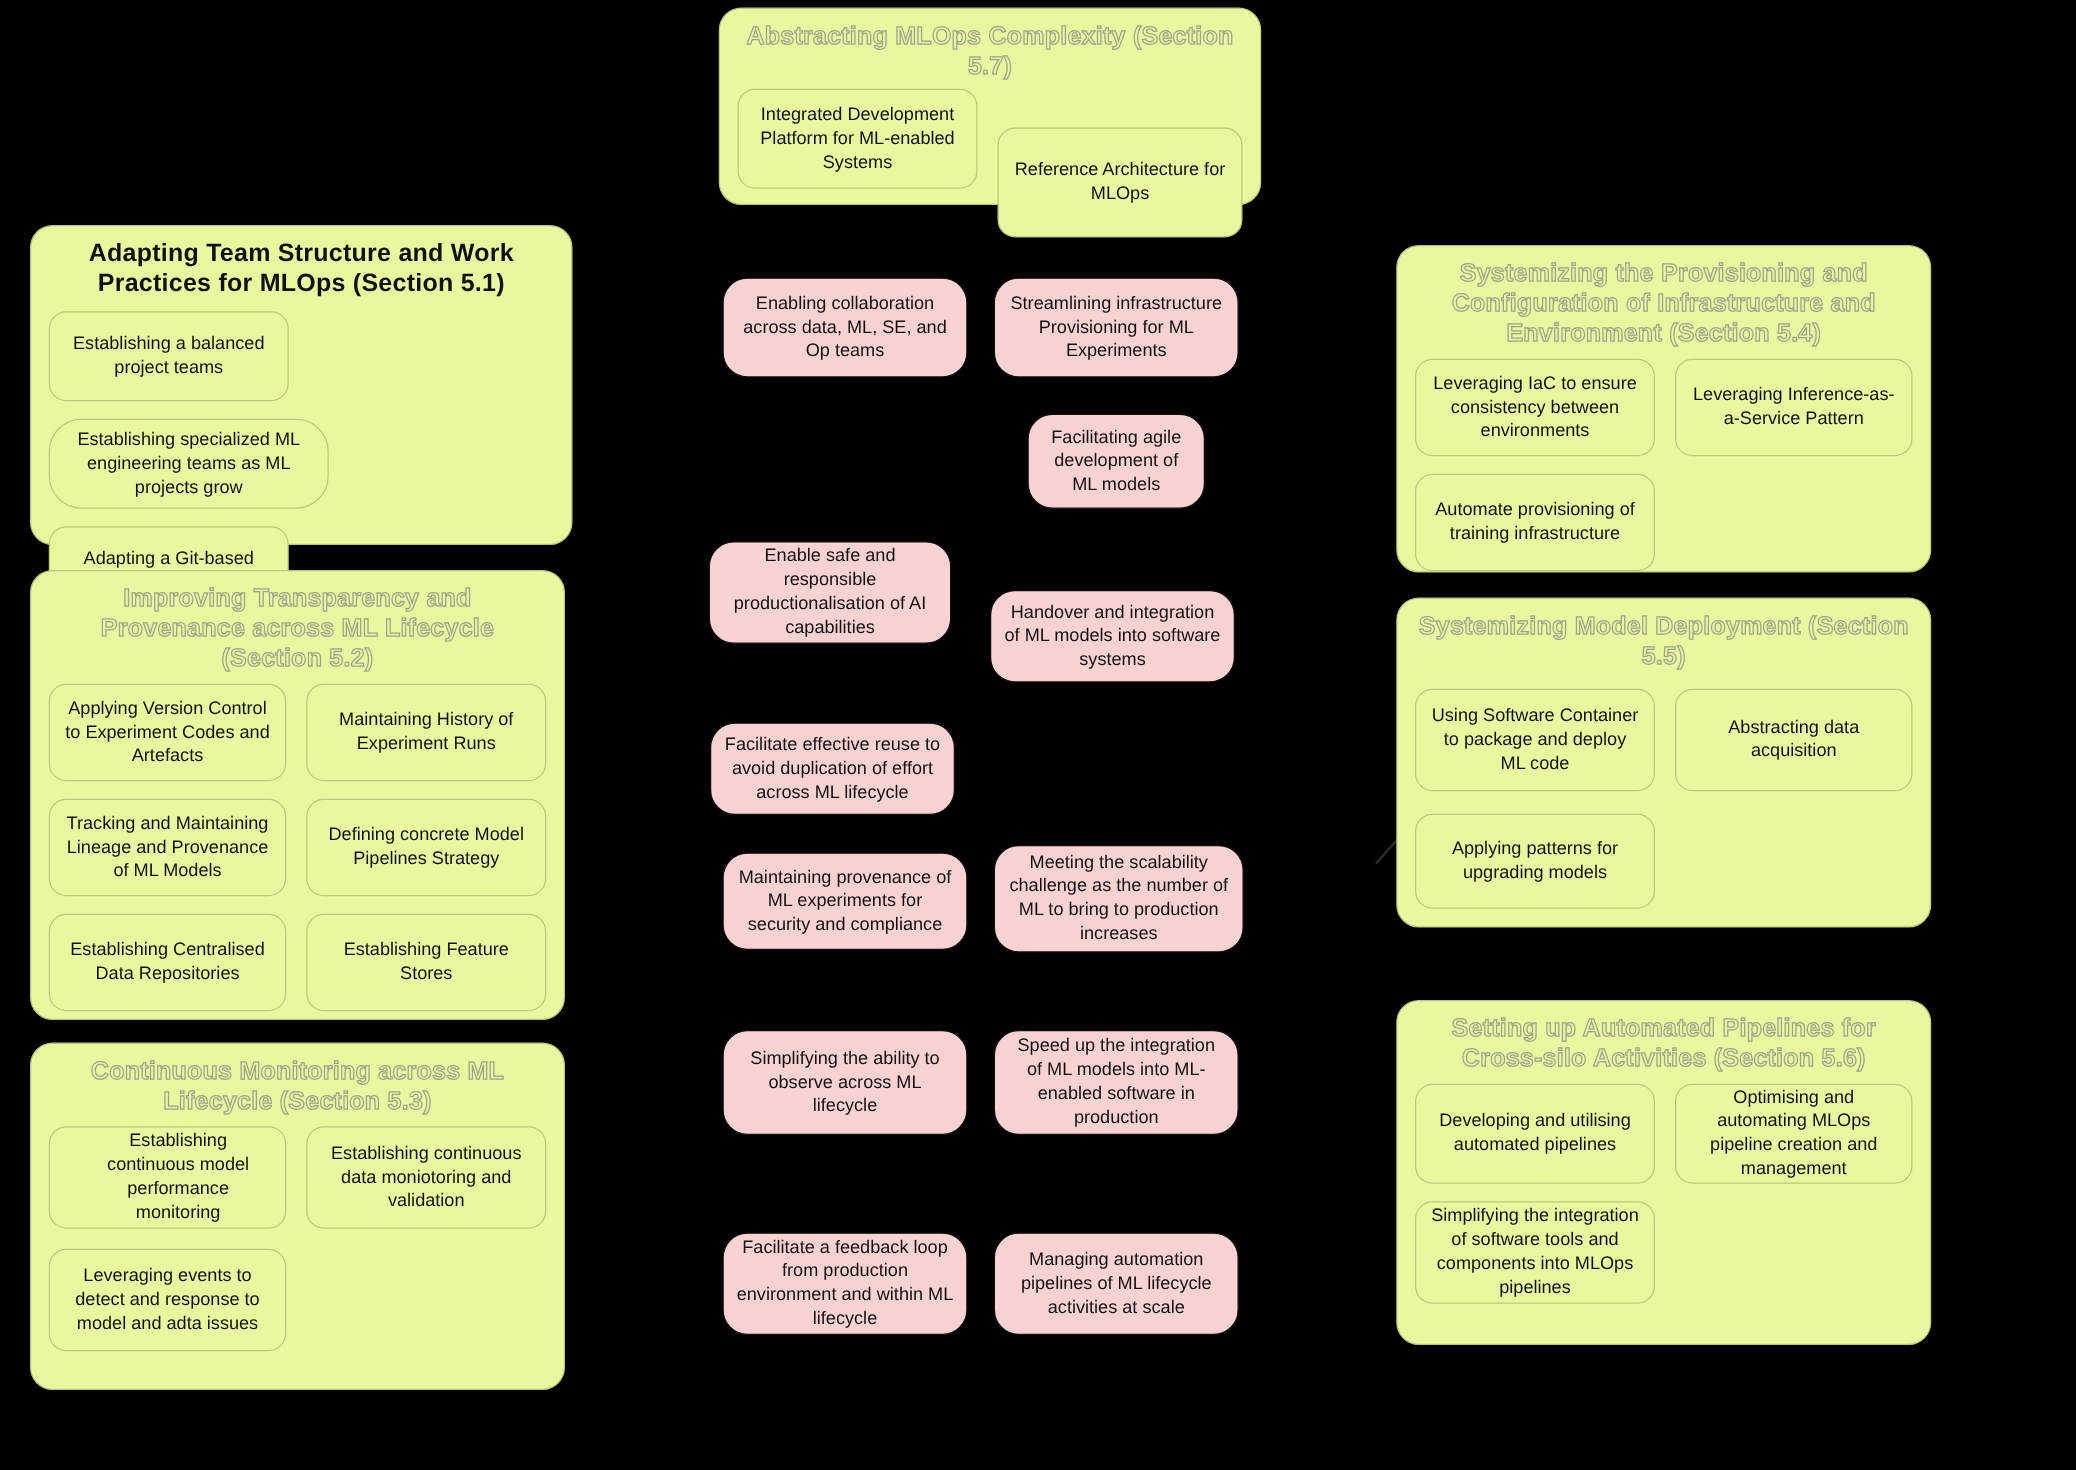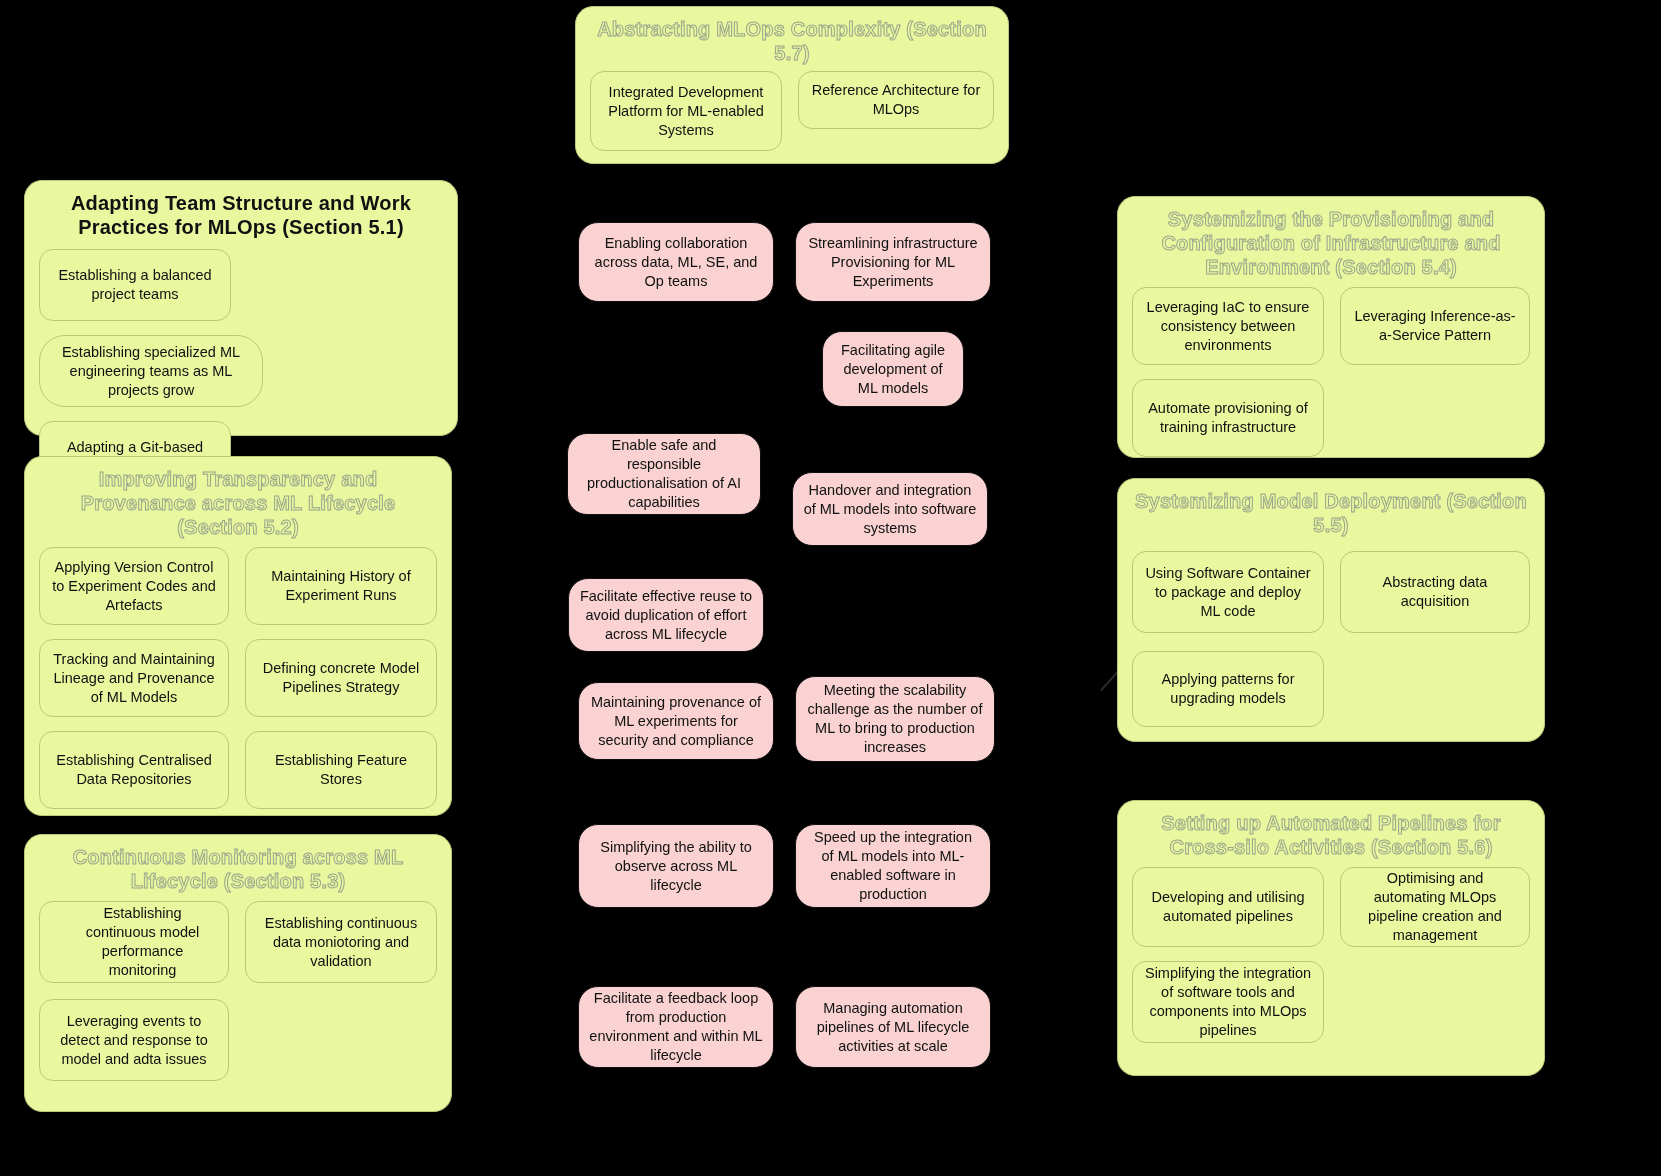--- a/index.html
+++ b/index.html
@@ -80,21 +80,21 @@
 
 <div id="canvas">
 
   <div class="edge" style="left:424px;top:718px;width:36px;height:1.5px;transform:rotate(-42deg);"></div>
   <div class="edge" style="left:1100px;top:690px;width:34px;height:1.5px;transform:rotate(-48deg);"></div>
 
   <div class="section" style="left:575px;top:6px;width:434px;height:158px;">
     <div class="section-title">Abstracting MLOps Complexity (Section 5.7)</div>
     <div class="prac-grid" style="gap:14px 16px;">
       <div class="prac" style="width:192px;height:80px;">Integrated Development Platform for ML-enabled Systems</div>
-      <div class="prac" style="width:196px;height:58px;">Reference Architecture for MLOps</div>
+      <div class="prac" style="width:196px;height:88px;margin-top:31px;">Reference Architecture for MLOps</div>
     </div>
   </div>
 
   <div class="section solid-title" style="left:24px;top:180px;width:434px;height:256px;">
     <div class="section-title">Adapting Team Structure and Work Practices for MLOps (Section 5.1)</div>
     <div class="prac-grid" style="padding-top:4px;gap:14px 18px;">
       <div class="prac" style="width:192px;height:72px;">Establishing a balanced project teams</div>
       <div class="prac" style="width:224px;height:72px;border-radius:26px;">Establishing specialized ML engineering teams as ML projects grow</div>
       <div class="prac" style="width:192px;height:72px;">Adapting a Git-based Workflow</div>
       <div class="prac" style="width:190px;height:72px;margin-left:16px;">Integrate practices for cross-silo concerns across ML lifecycle</div>

